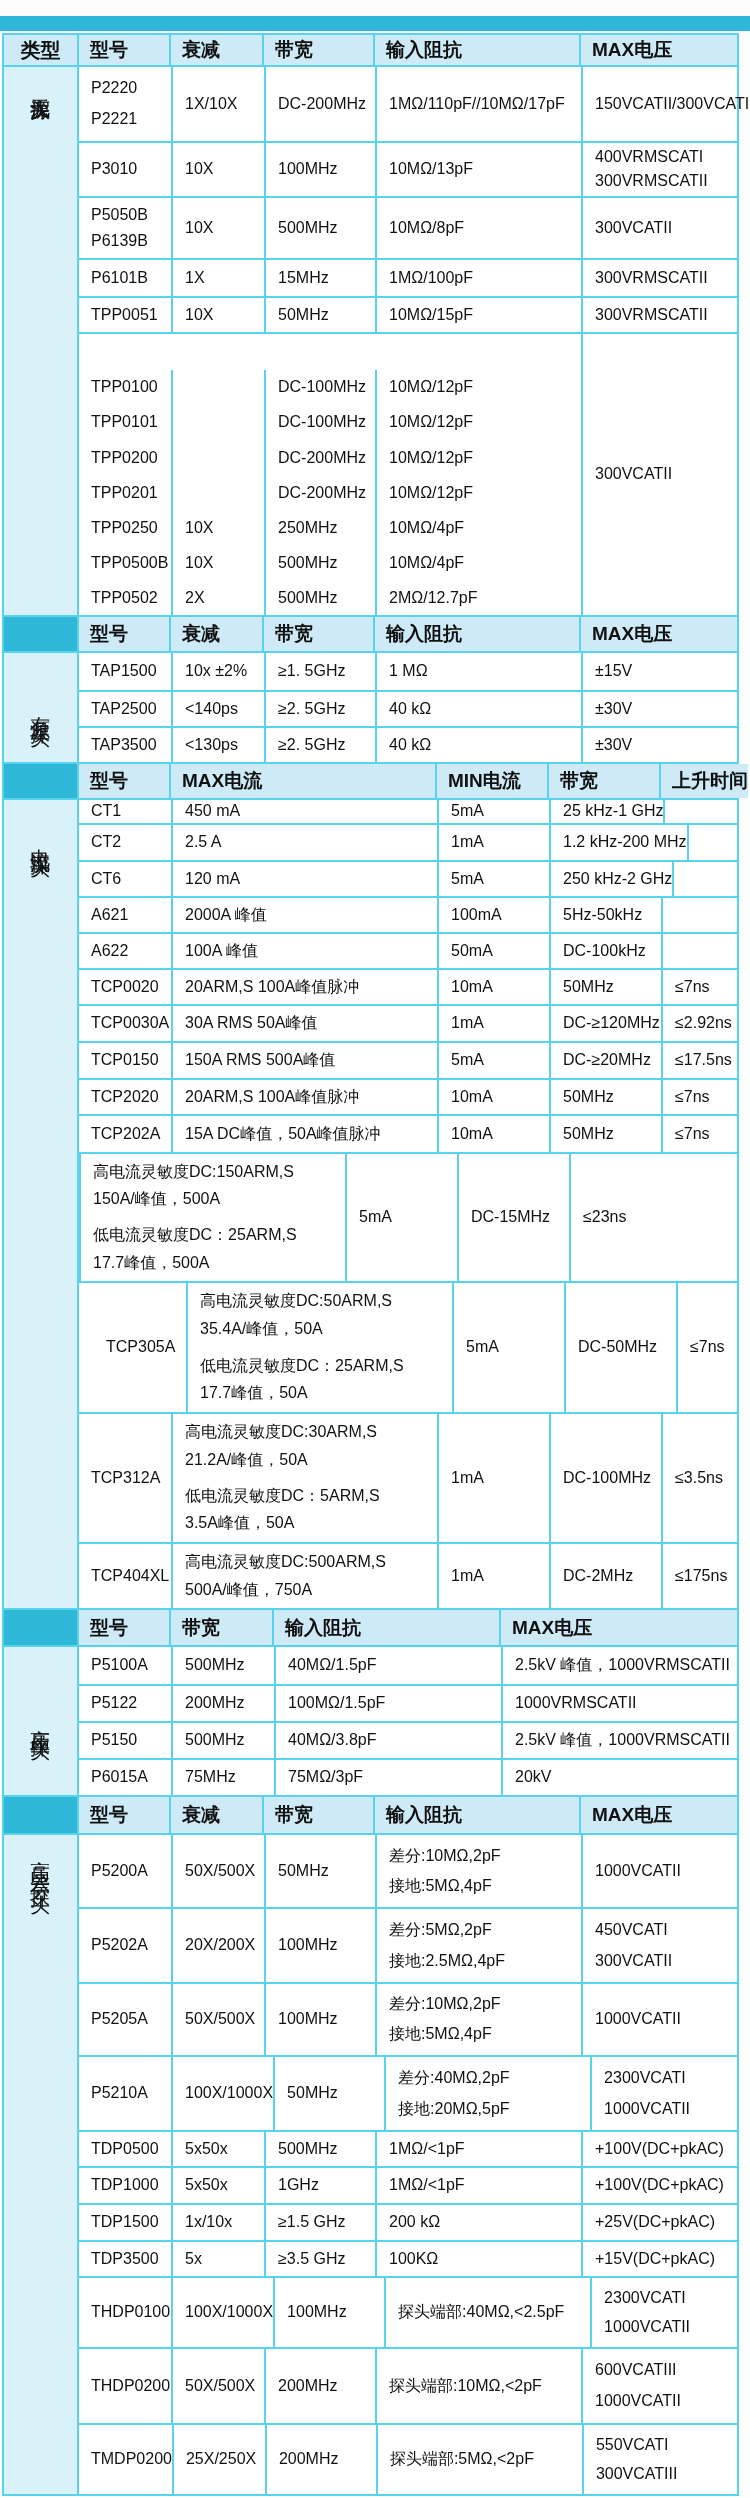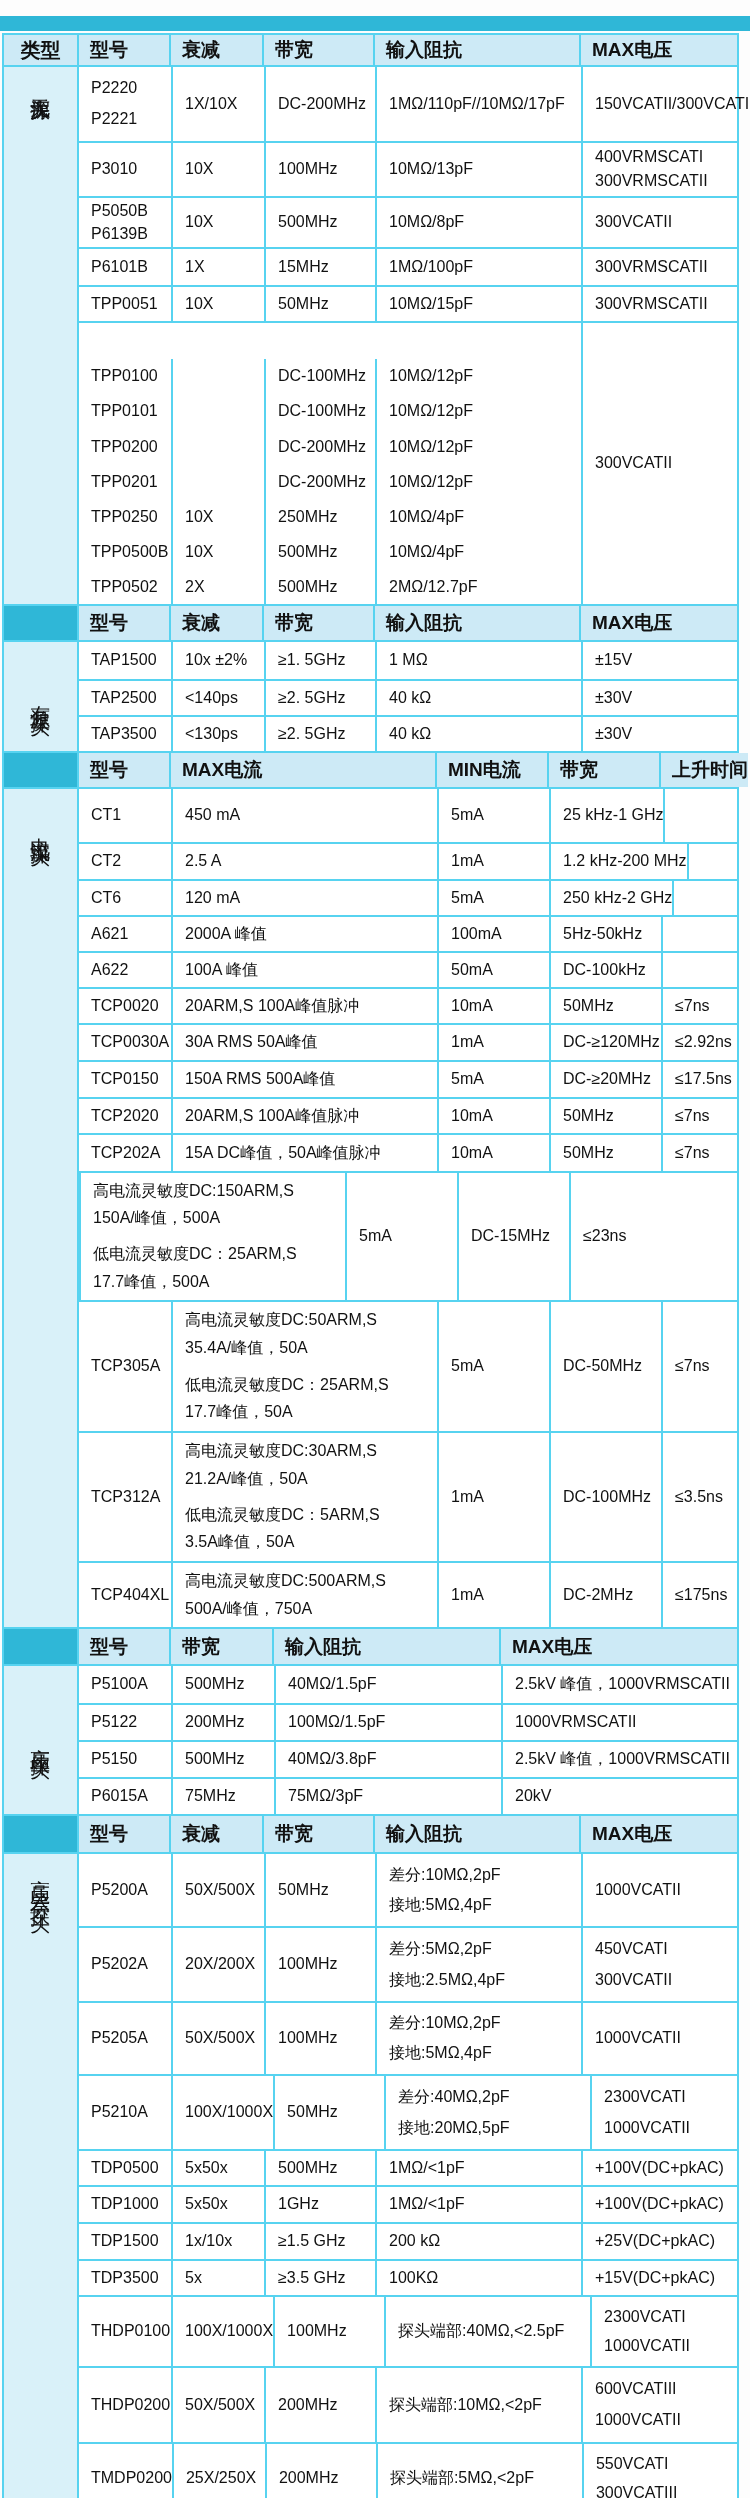--- a/index.html
+++ b/index.html
@@ -102,21 +102,21 @@
               <div class="cl">100MHz</div>
             </div>
             <div class="b-cell" style="flex: 0 0 206px;">
               <div class="cl">10MΩ/13pF</div>
             </div>
             <div class="b-cell" style="flex: 1 1 0%;">
               <div class="cl">400VRMSCATI</div>
               <div class="cl">300VRMSCATII</div>
             </div>
           </div>
-          <div class="b-row" style="height: 51px;">
+          <div class="b-row" style="height: 62px;">
             <div class="b-cell c0" style="flex: 0 0 92px;">
               <div class="cl">P5050B</div>
               <div class="cl">P6139B</div>
             </div>
             <div class="b-cell" style="flex: 0 0 93px;">
               <div class="cl">10X</div>
             </div>
             <div class="b-cell" style="flex: 0 0 111px;">
               <div class="cl">500MHz</div>
             </div>
@@ -280,21 +280,21 @@
         <div class="th-cell" style="width: 266px; flex: 0 0 266px;">MAX电流</div>
         <div class="th-cell" style="width: 112px; flex: 0 0 112px;">MIN电流</div>
         <div class="th-cell" style="width: 112px; flex: 0 0 112px;">带宽</div>
         <div class="th-cell" style="flex: 1 1 0%;">上升时间</div>
       </div>
       <div class="s-body">
         <div class="type-cell" style="align-items: flex-start;">
           <span class="type-label" style="letter-spacing: 3px; margin-top: 33px;">电流探头</span>
         </div>
         <div class="rows-col">
-          <div class="b-row first" style="height: 53px;">
+          <div class="b-row first" style="height: 23px;">
             <div class="b-cell c0" style="flex: 0 0 92px;">
               <div class="cl">CT1</div>
             </div>
             <div class="b-cell" style="flex: 0 0 266px;">
               <div class="cl">450 mA</div>
             </div>
             <div class="b-cell" style="flex: 0 0 112px;">
               <div class="cl">5mA</div>
             </div>
             <div class="b-cell" style="flex: 0 0 112px;">
@@ -469,21 +469,21 @@
               <div class="cl">5mA</div>
             </div>
             <div class="b-cell" style="flex: 0 0 112px;">
               <div class="cl">DC-15MHz</div>
             </div>
             <div class="b-cell" style="flex: 1 1 0%;">
               <div class="cl">≤23ns</div>
             </div>
           </div>
           <div class="b-row" style="height: 131px;">
-            <div class="b-cell c0" style="flex: 0 0 92px;">
+            <div class="b-cell c0" style="flex: 0 0 92px; margin-left: 15px;">
               <div class="cl">TCP305A</div>
             </div>
             <div class="b-cell" style="flex: 0 0 266px;">
               <div class="cl">高电流灵敏度DC:50ARM,S</div>
               <div class="cl">35.4A/峰值，50A</div>
               <div class="cl"></div>
               <div class="cl">低电流灵敏度DC：25ARM,S</div>
               <div class="cl">17.7峰值，50A</div>
             </div>
             <div class="b-cell" style="flex: 0 0 112px;">

